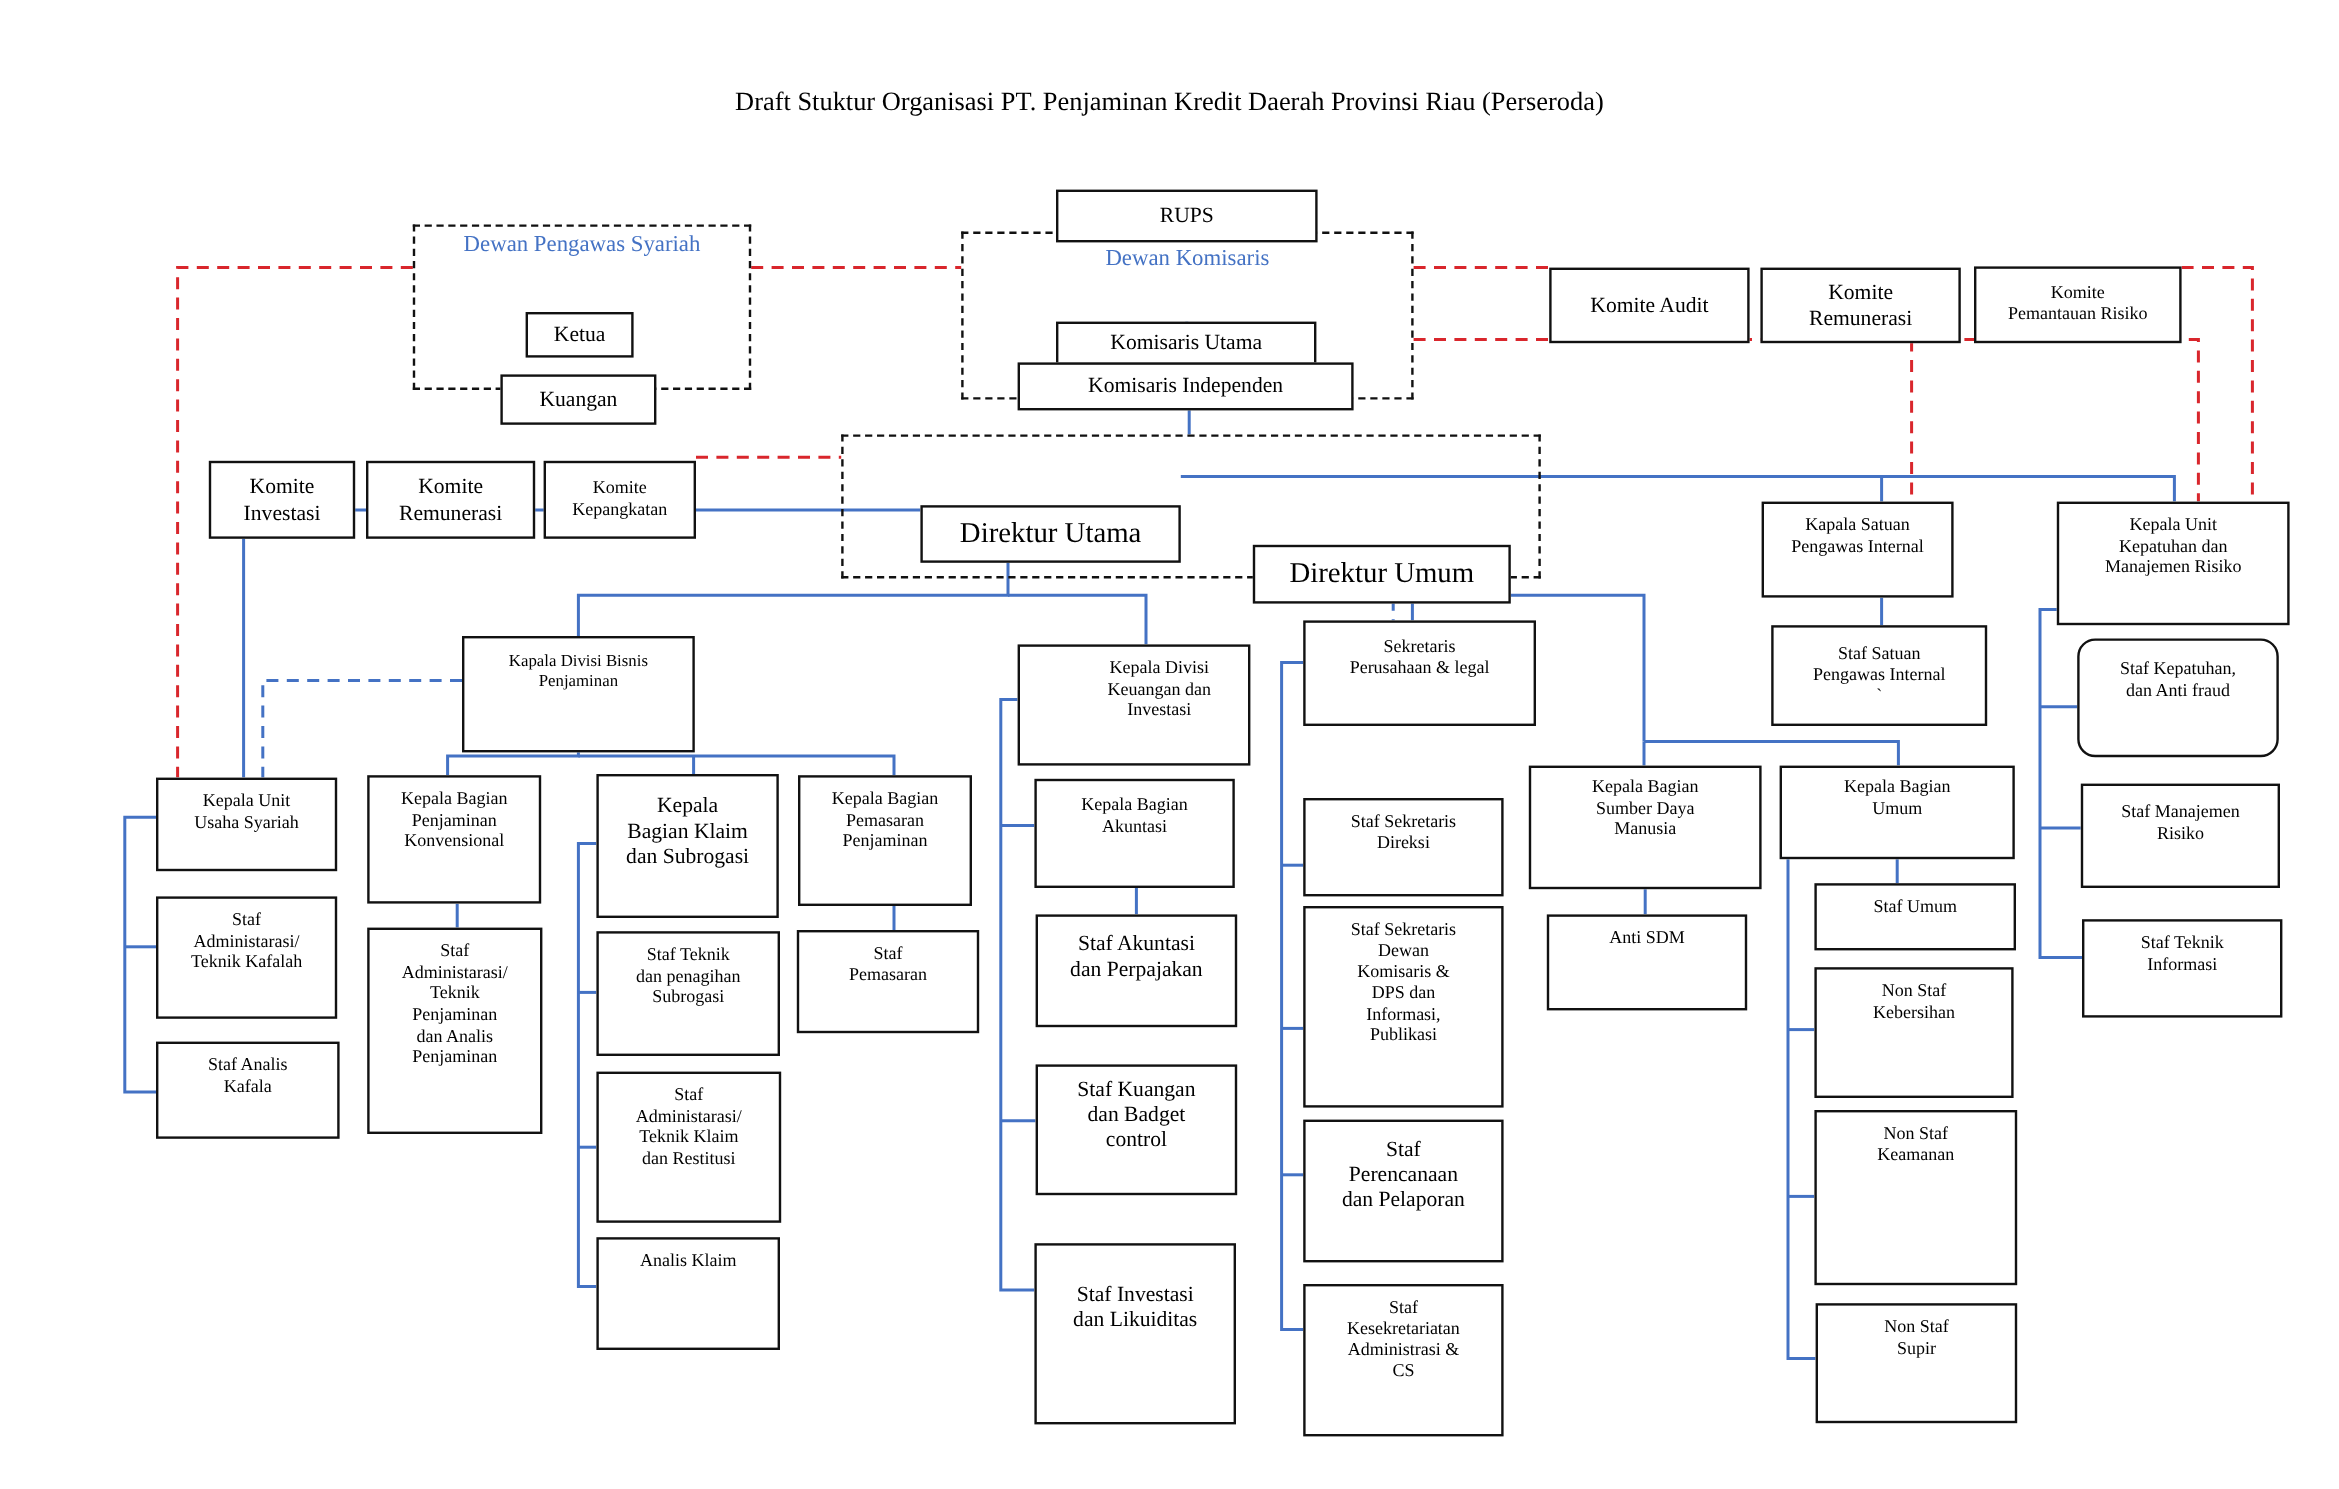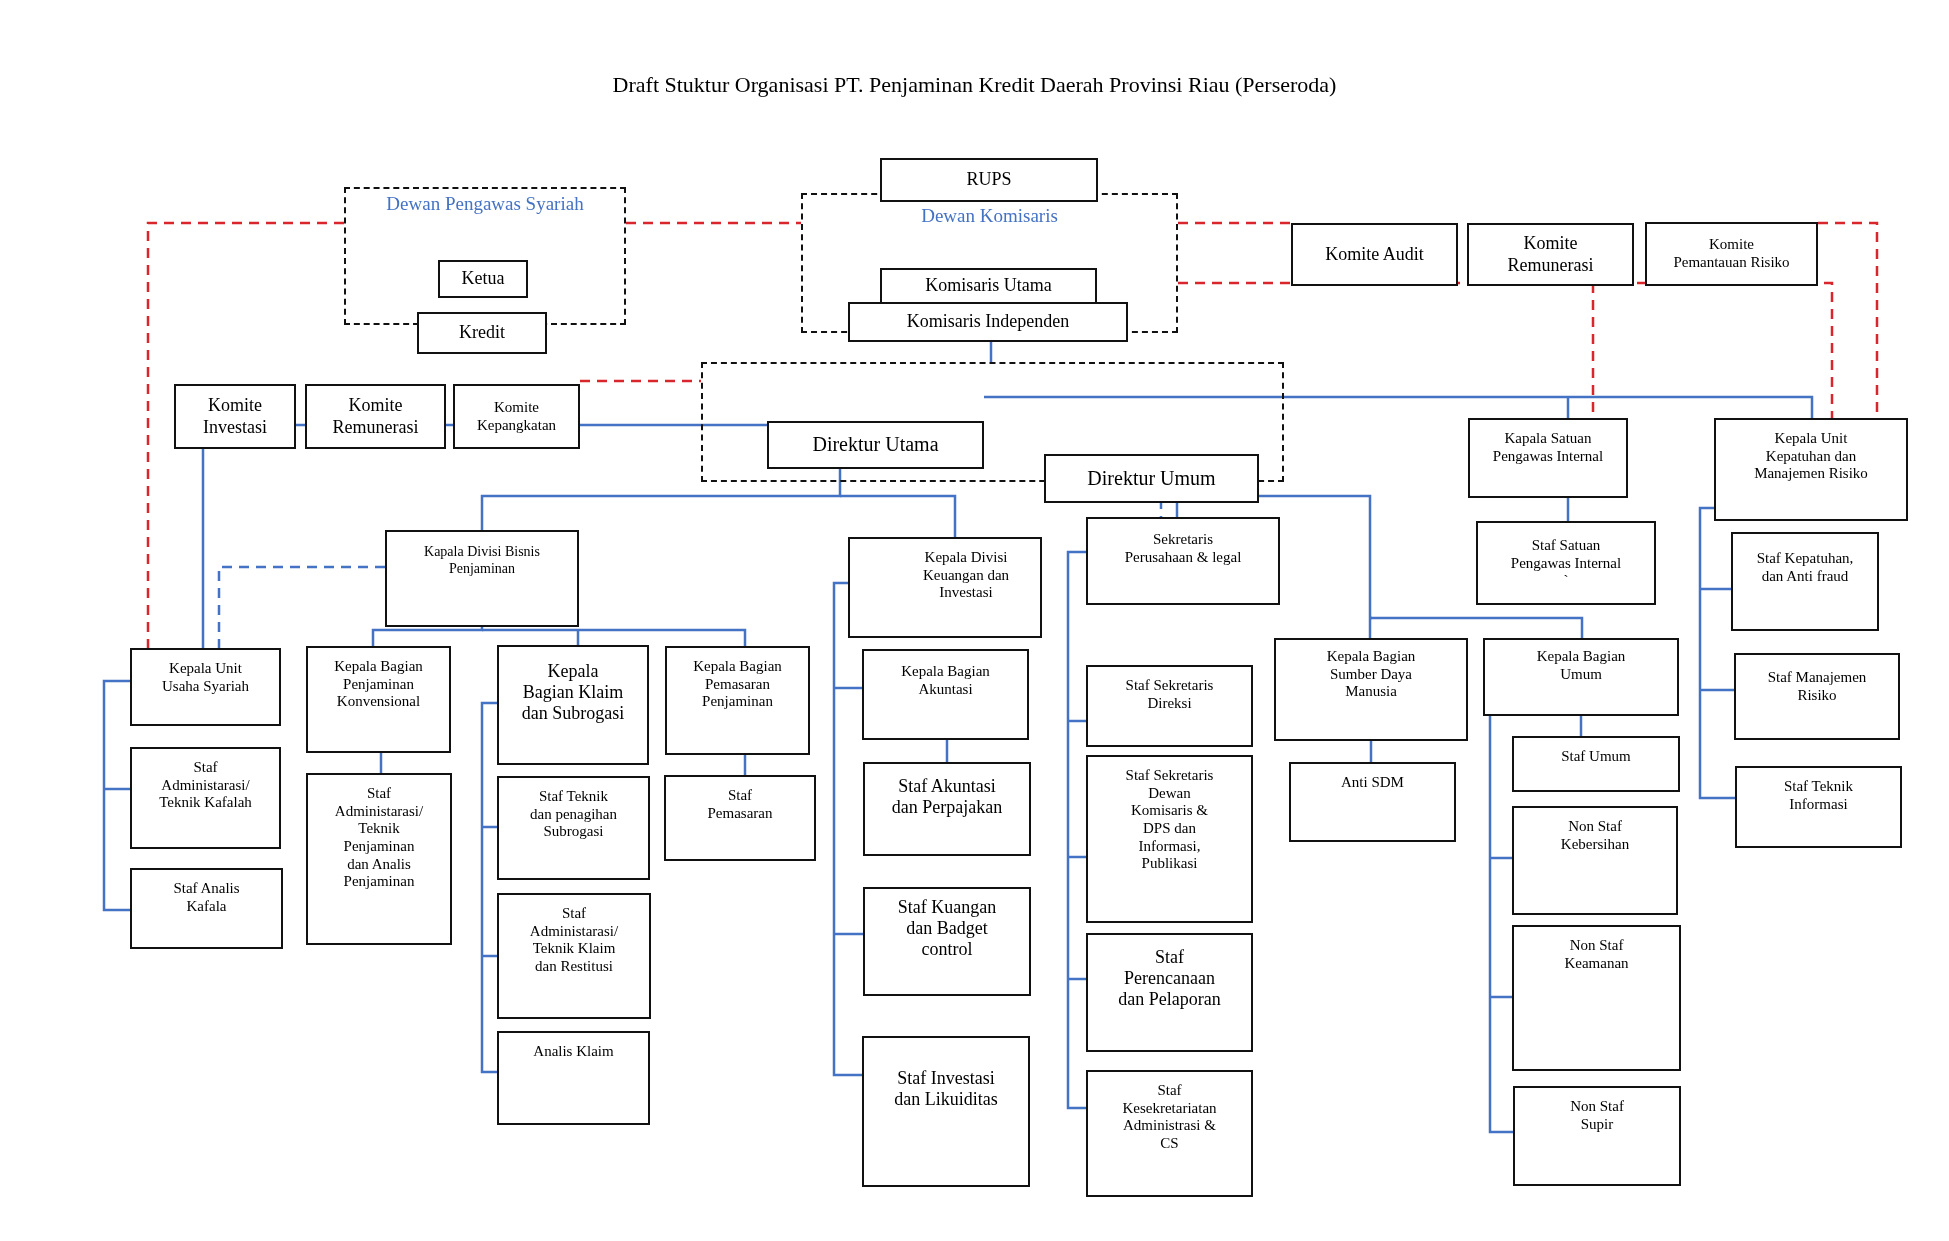--- a/index.html
+++ b/index.html
@@ -1,20 +1,20 @@
 <!DOCTYPE html>
 <html><head>
 <meta charset="utf-8">
 <style>
   html, body { margin:0; padding:0; background:#ffffff; }
   body { width:1949px; height:1241px; position:relative; overflow:hidden; font-family:"Liberation Serif", "DejaVu Serif", serif; color:#000; }
   #title { position:absolute; left:0; width:1949px; top:72px; text-align:center; font-size:22px; }
   svg#lines { position:absolute; left:0; top:0; }
   .box { position:absolute; box-sizing:border-box; border:2px solid #111; background:#fff; text-align:center; line-height:1.18; padding-top:6px; font-size:17px; white-space:pre-line; }
-  .box.big { font-size:20px; }
+  .box.big { font-size:24px; }
   .box.mid { font-size:18px; }
   .box.small { font-size:15px; }
   .box.xs { font-size:14px; }
   .box.vc { display:flex; align-items:center; justify-content:center; padding-top:0;margin-top:36px; }
   .group { position:absolute; box-sizing:border-box; border:2px dashed #111; background:transparent; }
   .group-label { position:absolute; left:0; right:0; text-align:center; color:#4472c4; font-size:19px; }
 </style>
 </head>
 <body>
 
@@ -98,21 +98,21 @@
 <div class="group" style="left:344px;top:187px;width:282px;height:138px;">
   <div class="group-label" style="top:4px;">Dewan Pengawas Syariah</div>
 </div>
 <div class="group" style="left:801px;top:193px;width:377px;height:140px;">
   <div class="group-label" style="top:10px;">Dewan Komisaris</div>
 </div>
 <div class="group" style="left:701px;top:362px;width:583px;height:120px;"></div>
 
 <div class="box mid vc" style="left:880px;top:122px;width:218px;height:44px;">RUPS</div>
 <div class="box mid vc" style="left:438px;top:224px;width:90px;height:38px;">Ketua</div>
-<div class="box mid vc" style="left:417px;top:276px;width:130px;height:42px;">Kredit</div>
+<div class="box mid vc" style="left:417px;top:276px;width:130px;height:42px;">Kuangan</div>
 <div class="box mid vc" style="left:880px;top:232px;width:217px;height:36px;">Komisaris Utama</div>
 <div class="box mid vc" style="left:848px;top:266px;width:280px;height:40px;">Komisaris Independen</div>
 
 <div class="box mid vc" style="left:1291px;top:187px;width:167px;height:63px;">Komite Audit</div>
 <div class="box mid vc" style="left:1467px;top:187px;width:167px;height:63px;">Komite
 Remunerasi</div>
 <div class="box small vc" style="left:1645px;top:186px;width:173px;height:64px;">Komite
 Pemantauan Risiko</div>
 
 <div class="box mid vc" style="left:174px;top:348px;width:122px;height:65px;">Komite
@@ -126,21 +126,21 @@
 <div class="box big vc" style="left:1044px;top:418px;width:215px;height:49px;">Direktur Umum</div>
 
 <div class="box small" style="left:1468px;top:418px;width:160px;height:80px;padding-top:10px;">Kapala Satuan
 Pengawas Internal</div>
 <div class="box small" style="left:1714px;top:418px;width:194px;height:103px;padding-top:10px;">Kepala Unit
 Kepatuhan dan
 Manajemen Risiko</div>
 <div class="box small" style="left:1476px;top:521px;width:180px;height:84px;padding-top:14px;">Staf  Satuan
 Pengawas Internal
 `</div>
-<div class="box small" style="left:1731px;top:532px;width:148px;height:99px;padding-top:16px;">Staf  Kepatuhan,
+<div class="box small" style="left:1731px;top:532px;width:168px;height:99px;padding-top:16px;border-radius:15px;">Staf  Kepatuhan,
 dan  Anti fraud</div>
 <div class="box small" style="left:1734px;top:653px;width:166px;height:87px;padding-top:14px;">Staf Manajemen
 Risiko</div>
 <div class="box small" style="left:1735px;top:766px;width:167px;height:82px;padding-top:10px;">Staf  Teknik
 Informasi</div>
 
 <div class="box xs" style="left:385px;top:530px;width:194px;height:97px;padding-top:12px;">Kapala Divisi Bisnis
 Penjaminan</div>
 <div class="box small" style="left:848px;top:537px;width:194px;height:101px;padding-top:10px;text-align:center;padding-left:42px;">Kepala  Divisi
 Keuangan dan

